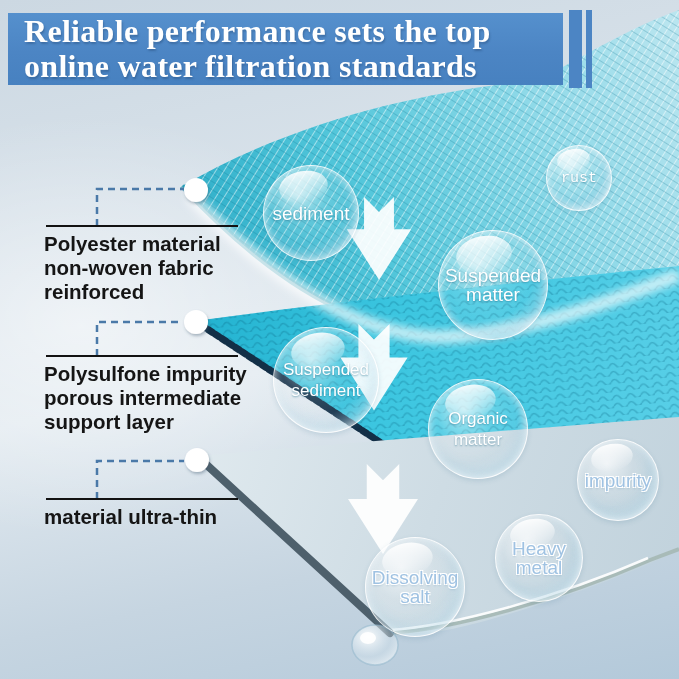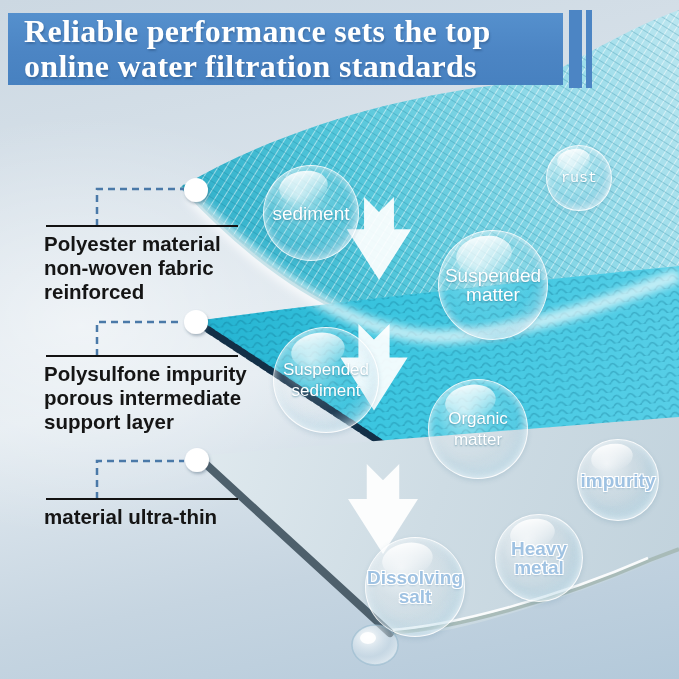--- a/index.html
+++ b/index.html
@@ -43,21 +43,21 @@
   .bubble::before{
     content:"";position:absolute;top:5%;left:16%;width:52%;height:34%;border-radius:50%;
     background:linear-gradient(180deg,rgba(255,255,255,.9),rgba(255,255,255,0));
     transform:rotate(-10deg);
   }
   .bubble .t{
     position:relative;color:#ffffff;font-size:19px;line-height:19px;font-weight:500;
     text-shadow:0 1px 2px rgba(30,105,135,.55);
   }
   .bubble.pale .t{
-    color:#9fc2e2;font-weight:700;
+    color:#9fc2e2;font-weight:400;
     text-shadow:-1px -1px 0 #fff,1px -1px 0 #fff,-1px 1px 0 #fff,1px 1px 0 #fff,0 2px 2px rgba(120,160,190,.4);
   }
   .bubble.b-sediment   {left:263px;top:165px;width:94px; height:94px; font-size:17px;}
   .bubble.b-rust       {left:546px;top:145px;width:64px; height:64px;font-family:Liberation Mono, monospace;}
   .bubble.b-rust .t    {font-size:15px;}
   .bubble.b-suspended  {left:438px;top:230px;width:108px;height:108px;}
   .bubble.b-residual   {left:273px;top:327px;width:104px;height:104px;}
   .bubble.b-residual .t{font-size:17px;line-height:21px;}
   .bubble.b-organic    {left:428px;top:379px;width:98px; height:98px;}
   .bubble.b-organic .t {font-size:17px;line-height:21px;}

